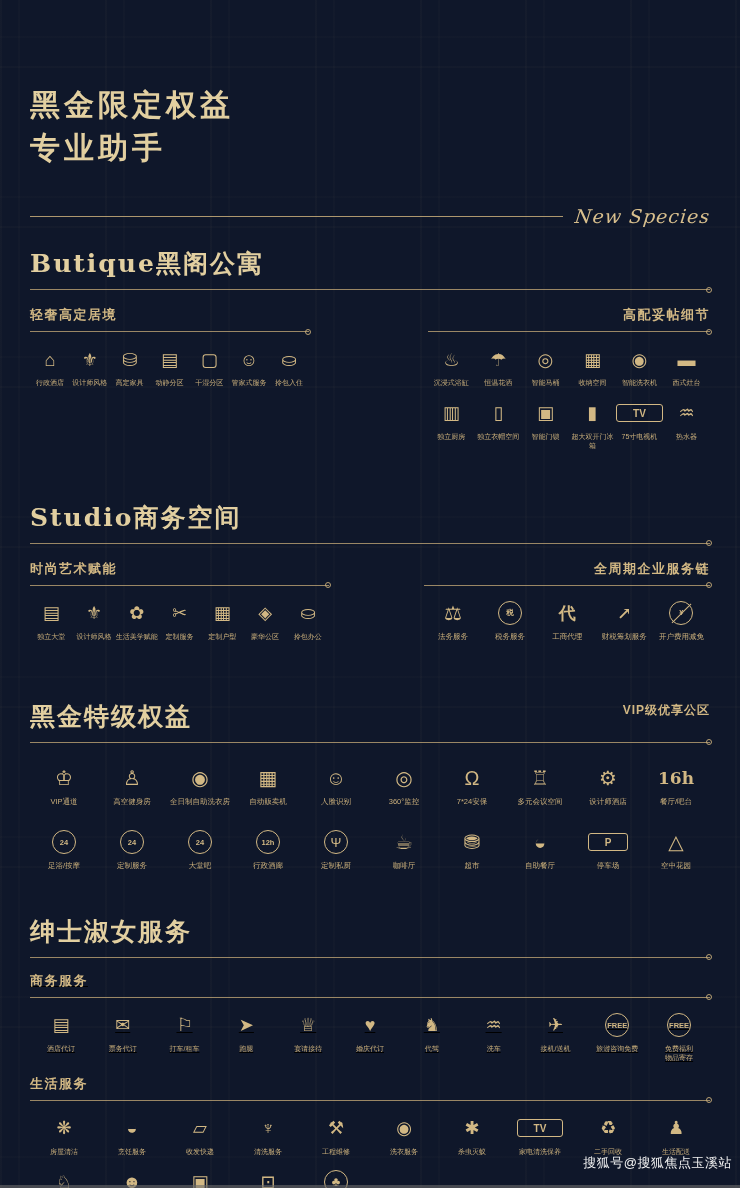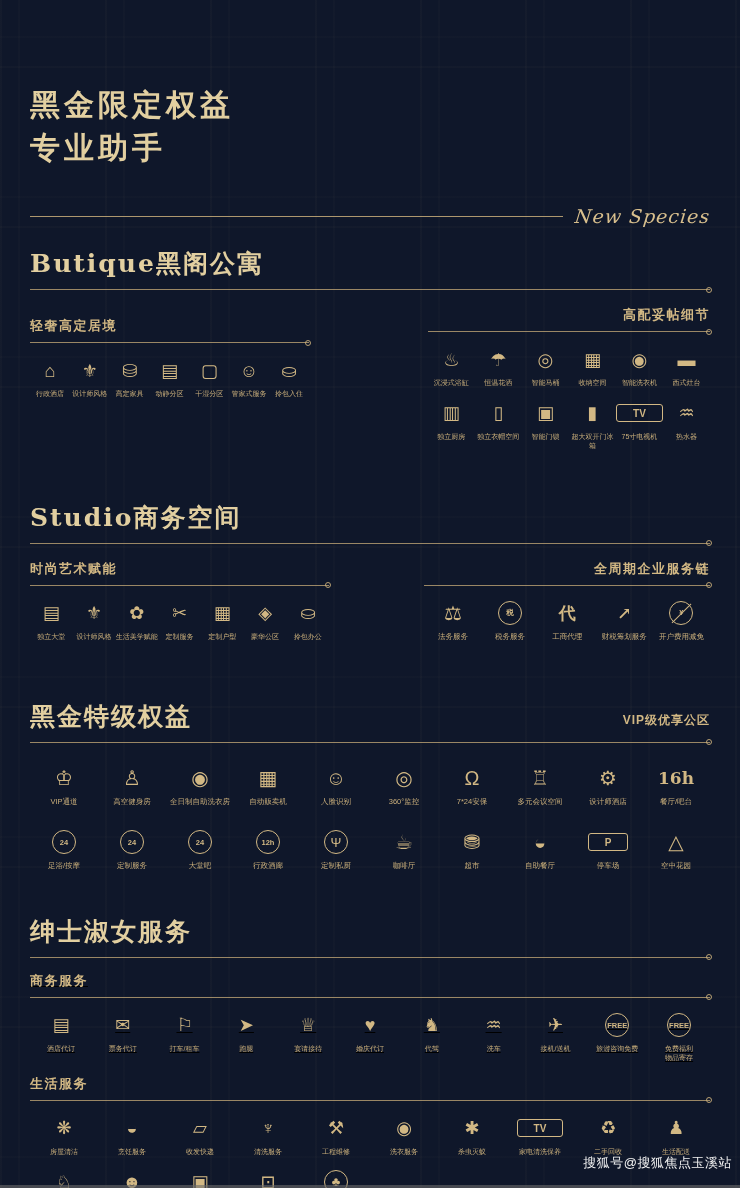--- a/index.html
+++ b/index.html
@@ -36,21 +36,21 @@
   .script-text{
     font-family:"DejaVu Serif","Liberation Serif",serif;
     font-style:italic;font-size:19px;color:#d8bf8d;letter-spacing:1px;
     transform:skewX(-6deg);white-space:nowrap;
   }
   section{position:relative;}
   #sec-butique{margin-top:22px;}
   #sec-studio{margin-top:40px;}
   #sec-vip{margin-top:48px;}
   #sec-service{margin-top:46px;}
-  .section-title-row{display:flex;justify-content:space-between;align-items:flex-end;}
+  .section-title-row{display:flex;justify-content:space-between;}
   .section-title{
     font-family:"DejaVu Serif","Liberation Serif",serif;
     font-weight:bold;font-size:25px;letter-spacing:2px;
     color:var(--gold-bright);margin:0;line-height:1.2;
   }
   .section-subtitle{font-size:12px;font-weight:bold;color:var(--gold);letter-spacing:1px;padding-bottom:3px;}
   .rule{position:relative;height:1px;background:rgba(201,174,122,0.75);}
   .rule::after{
     content:"";position:absolute;right:-2px;top:-2.5px;width:4px;height:4px;
     border:1px solid rgba(201,174,122,0.9);border-radius:50%;
@@ -105,21 +105,21 @@
     </div>
   </div>
 
   <div id="sections">
       <section class="section" id="sec-butique">
         <div class="section-title-row">
           <h2 class="section-title">Butique黑阁公寓</h2>
         </div>
         <div class="rule title-rule"></div>
         <div class="groups-columns">
-          <div class="group compact" style="width: 41%; margin-top: 11px;">
+          <div class="group compact" style="width: 41%;">
             <div class="group-heading">轻奢高定居境</div>
             <div class="rule group-rule"></div>
             <div class="icon-row" style="grid-template-columns: repeat(7, 1fr);">
               <div class="cell">
                 <div class="icon-slot">
                   <span class="icon-glyph">⌂</span>
                 </div>
                 <div class="label">行政酒店</div>
               </div>
               <div class="cell">

